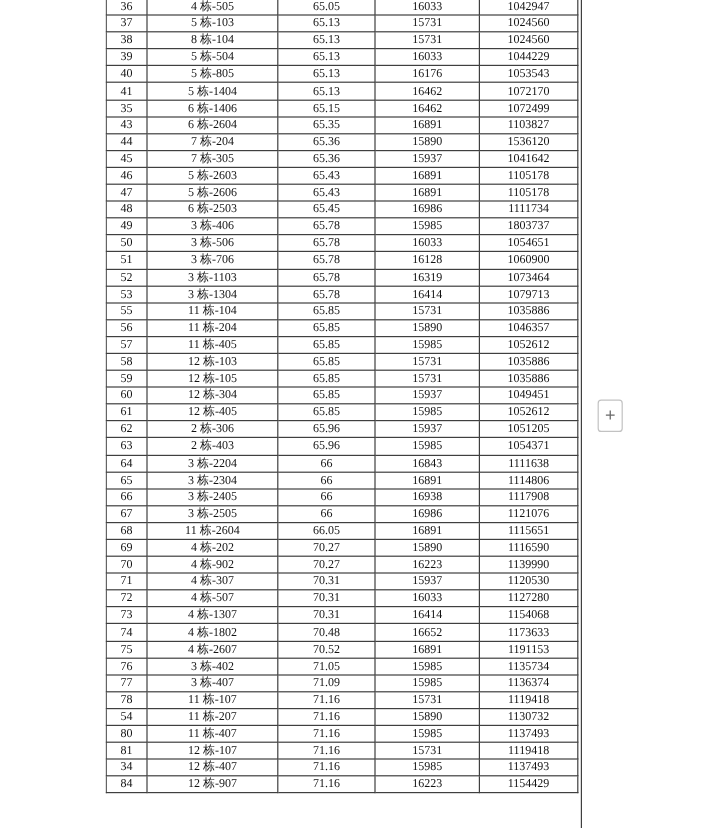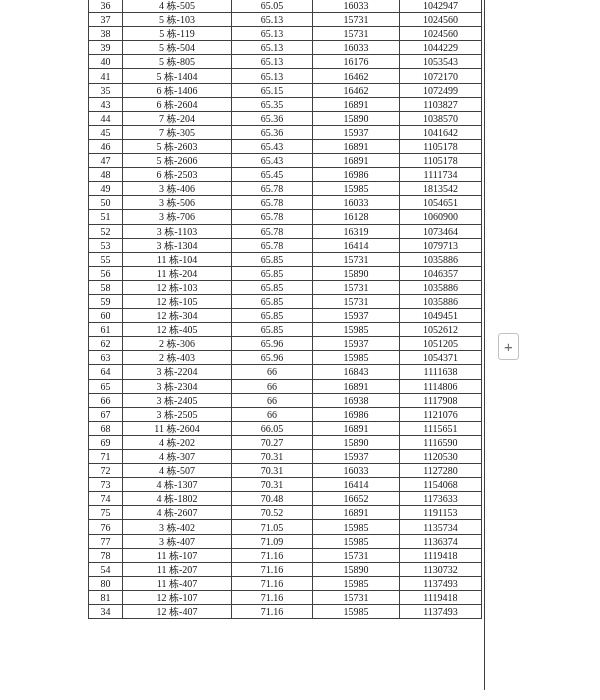--- a/index.html
+++ b/index.html
@@ -96,21 +96,21 @@
           </tr>
           <tr>
             <td>37</td>
             <td>5 栋-103</td>
             <td>65.13</td>
             <td>15731</td>
             <td>1024560</td>
           </tr>
           <tr>
             <td>38</td>
-            <td>5 栋-119</td>
+            <td>8 栋-104</td>
             <td>65.13</td>
             <td>15731</td>
             <td>1024560</td>
           </tr>
           <tr>
             <td>39</td>
             <td>5 栋-504</td>
             <td>65.13</td>
             <td>16033</td>
             <td>1044229</td>
@@ -141,21 +141,21 @@
             <td>6 栋-2604</td>
             <td>65.35</td>
             <td>16891</td>
             <td>1103827</td>
           </tr>
           <tr>
             <td>44</td>
             <td>7 栋-204</td>
             <td>65.36</td>
             <td>15890</td>
-            <td>1038570</td>
+            <td>1536120</td>
           </tr>
           <tr>
             <td>45</td>
             <td>7 栋-305</td>
             <td>65.36</td>
             <td>15937</td>
             <td>1041642</td>
           </tr>
           <tr>
             <td>46</td>
@@ -176,21 +176,21 @@
             <td>6 栋-2503</td>
             <td>65.45</td>
             <td>16986</td>
             <td>1111734</td>
           </tr>
           <tr>
             <td>49</td>
             <td>3 栋-406</td>
             <td>65.78</td>
             <td>15985</td>
-            <td>1813542</td>
+            <td>1803737</td>
           </tr>
           <tr>
             <td>50</td>
             <td>3 栋-506</td>
             <td>65.78</td>
             <td>16033</td>
             <td>1054651</td>
           </tr>
           <tr>
             <td>51</td>
@@ -221,20 +221,27 @@
             <td>1035886</td>
           </tr>
           <tr>
             <td>56</td>
             <td>11 栋-204</td>
             <td>65.85</td>
             <td>15890</td>
             <td>1046357</td>
           </tr>
           <tr>
+            <td>57</td>
+            <td>11 栋-405</td>
+            <td>65.85</td>
+            <td>15985</td>
+            <td>1052612</td>
+          </tr>
+          <tr>
             <td>58</td>
             <td>12 栋-103</td>
             <td>65.85</td>
             <td>15731</td>
             <td>1035886</td>
           </tr>
           <tr>
             <td>59</td>
             <td>12 栋-105</td>
             <td>65.85</td>
@@ -305,20 +312,27 @@
             <td>1115651</td>
           </tr>
           <tr>
             <td>69</td>
             <td>4 栋-202</td>
             <td>70.27</td>
             <td>15890</td>
             <td>1116590</td>
           </tr>
           <tr>
+            <td>70</td>
+            <td>4 栋-902</td>
+            <td>70.27</td>
+            <td>16223</td>
+            <td>1139990</td>
+          </tr>
+          <tr>
             <td>71</td>
             <td>4 栋-307</td>
             <td>70.31</td>
             <td>15937</td>
             <td>1120530</td>
           </tr>
           <tr>
             <td>72</td>
             <td>4 栋-507</td>
             <td>70.31</td>
@@ -388,20 +402,27 @@
             <td>15731</td>
             <td>1119418</td>
           </tr>
           <tr>
             <td>34</td>
             <td>12 栋-407</td>
             <td>71.16</td>
             <td>15985</td>
             <td>1137493</td>
           </tr>
+          <tr>
+            <td>84</td>
+            <td>12 栋-907</td>
+            <td>71.16</td>
+            <td>16223</td>
+            <td>1154429</td>
+          </tr>
         </tbody>
     </table>
   </div>
 
   <div class="outer-line"></div>
 
   <button class="plus-btn">+</button>
 
 </div>
 

